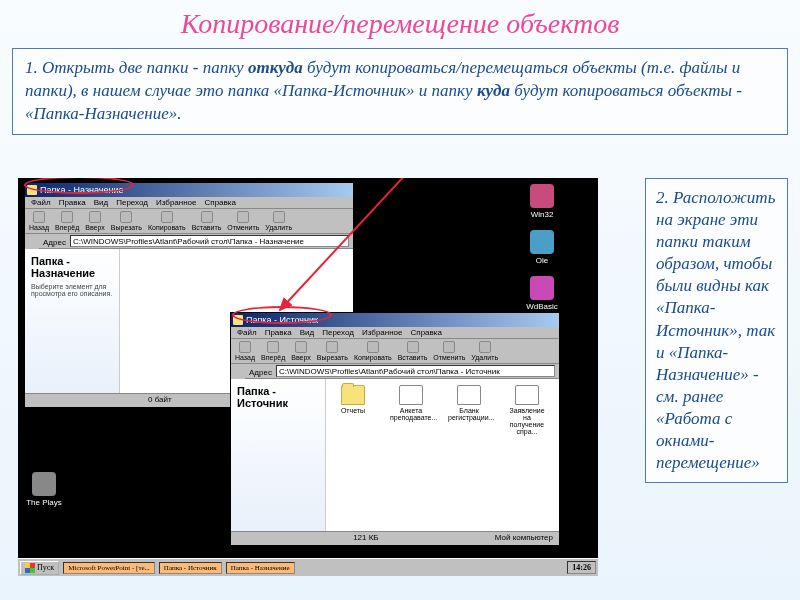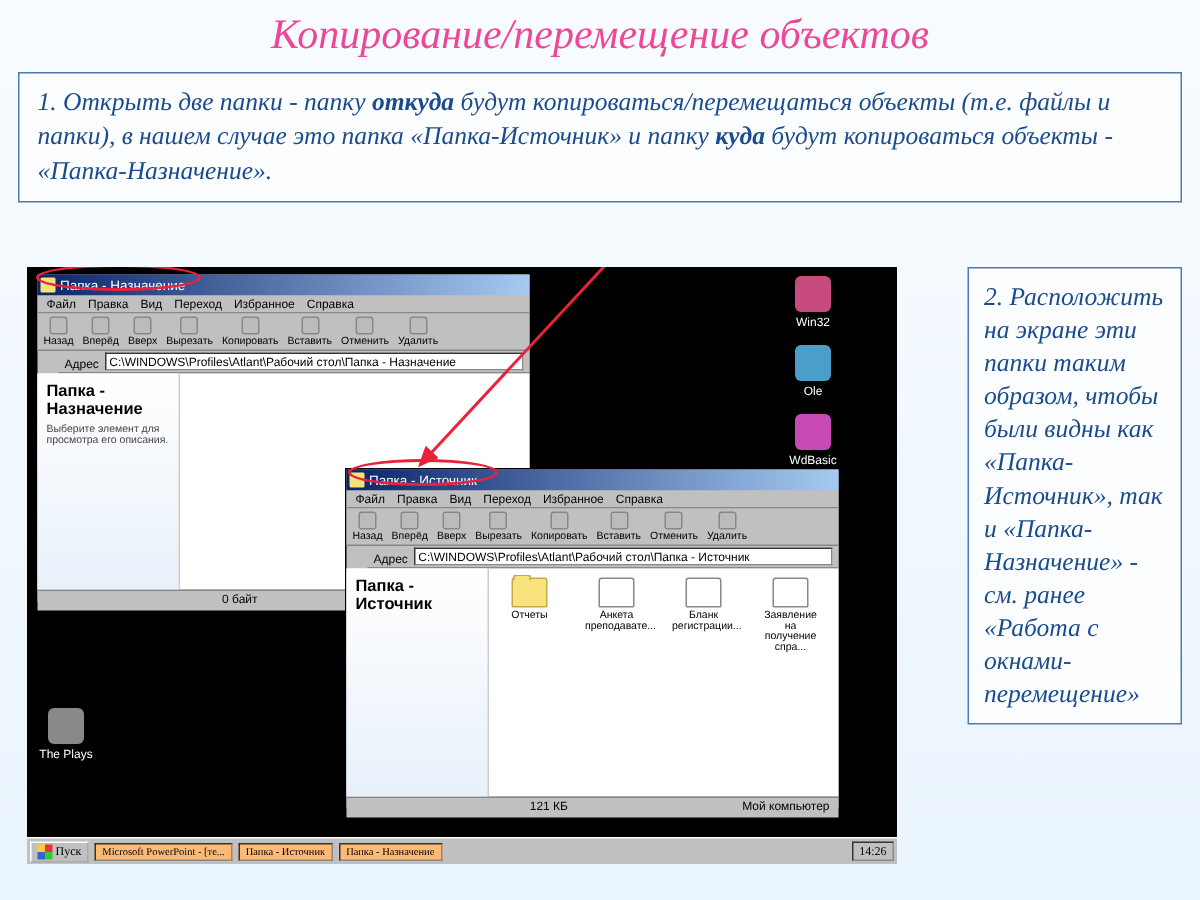--- a/index.html
+++ b/index.html
@@ -114,21 +114,21 @@
   svg.arrow { position:absolute; pointer-events:none; overflow:visible; }
   
   .taskbar {
     position:absolute; left:0; right:0; bottom:0; height:18px;
     background:#c0c0c0; border-top:1px solid #fff;
     display:flex; align-items:center; font-size:8px; gap:4px; padding:0 2px;
   }
   .start { background:#c0c0c0; border:1px outset #fff; padding:1px 4px; display:flex; align-items:center; gap:2px;}
   .start .winlogo { width:10px; height:10px; background:conic-gradient(#e33 0 90deg,#3c3 90deg 180deg,#36c 180deg 270deg,#fc3 270deg 360deg); }
   .task { background:#fdba74; border:1px inset #888; padding:1px 4px; font-size:7px; max-width:100px; white-space:nowrap; overflow:hidden;}
-  .tray { margin-left:auto; border:1px inset #888; padding:1px 4px; font-size:8px;}
+  .tray { margin-left:auto; border:1px inset #888; padding:1px 4px; font-size:8px;font-weight:bold;}
 </style>
 </head>
 <body>
 
 <div class="title">Копирование/перемещение объектов</div>
 
 <div class="step1-box">
   <span>1. Открыть две папки - папку </span><b>откуда</b><span> будут копироваться/перемещаться объекты (т.е. файлы и папки), в нашем случае это папка «Папка-Источник» и папку </span><b>куда</b><span> будут копироваться объекты - «Папка-Назначение».</span>
 </div>
 

